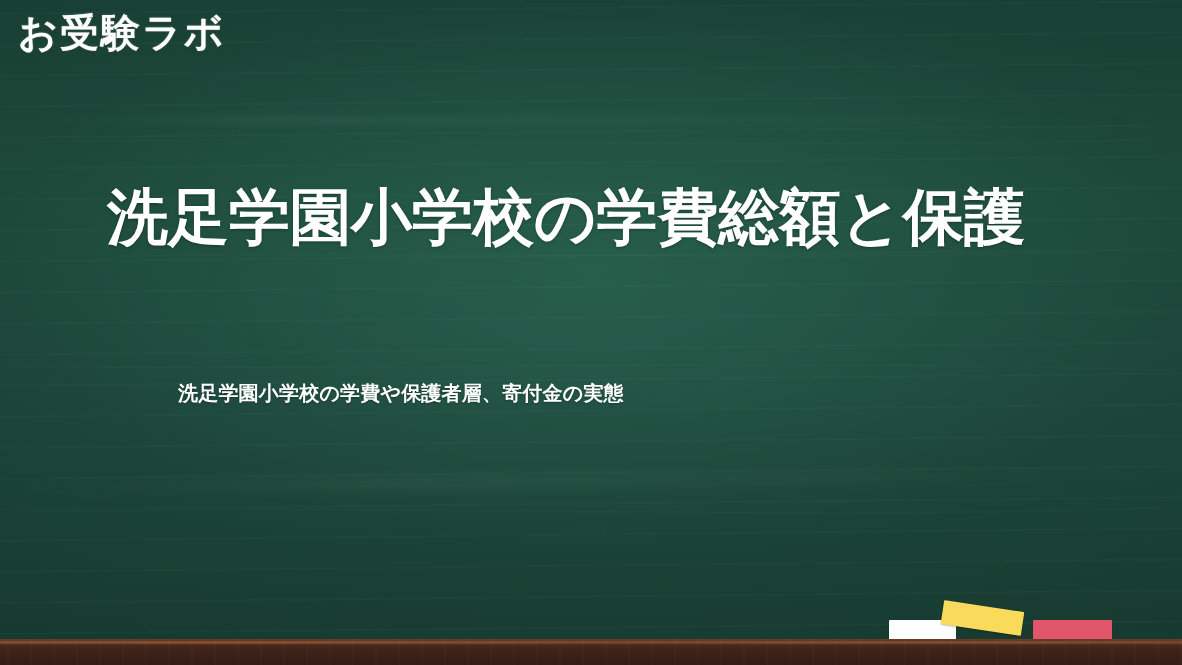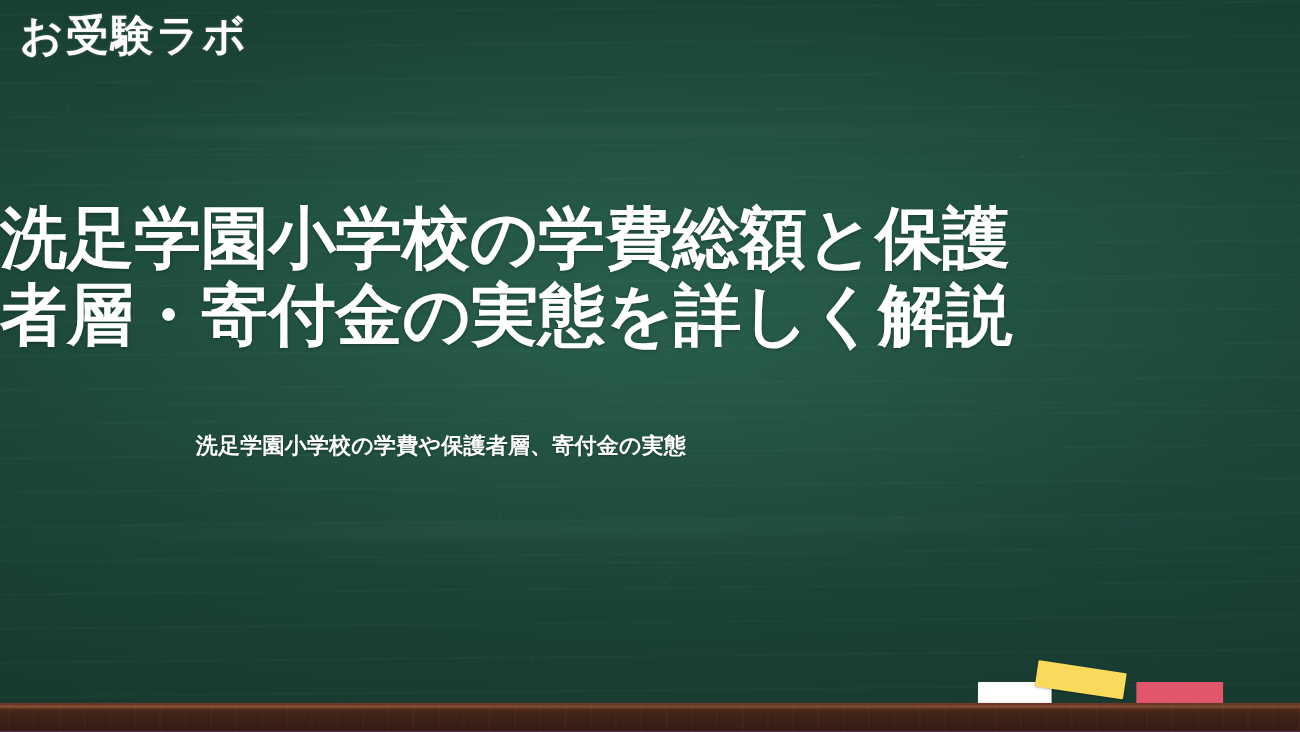--- a/index.html
+++ b/index.html
@@ -9,21 +9,21 @@
   }
   body {
     font-family: "Liberation Sans", "DejaVu Sans", sans-serif;
   }
 
   .thumbnail {
     position: relative;
     width: 1182px;
     height: 665px;
     overflow: hidden;
-    background: #d946ef;
+    background: #4c1d95;
   }
 
   
   .board {
     position: absolute;
     left: 0;
     top: 0;
     width: 1182px;
     height: 641px;
     background:
@@ -93,38 +93,38 @@
     white-space: nowrap;
     text-shadow: 0 0 2px rgba(255,255,255,0.35), 0 1px 2px rgba(0,0,0,0.25);
   }
 
   
   .title-block {
     position: absolute;
     left: 0;
     top: 182px;
     width: 1132px;
-    text-align: left;
+    text-align: center;
   }
   .title-line {
     font-family: "DejaVu Sans", "Liberation Sans", sans-serif;
     font-size: 61px;
     font-weight: 700;
     color: #ffffff;
     line-height: 70px;
     letter-spacing: 0px;
     white-space: nowrap;
     text-shadow: 0 1px 3px rgba(0,0,0,0.30);
   }
 
   
   .subtitle-block {
     position: absolute;
     left: 178px;
-    top: 392px;
+    top: 380px;
     width: 860px;
     text-align: left;
   }
   .subtitle-line {
     font-family: "DejaVu Sans", "Liberation Sans", sans-serif;
     font-size: 20px;
     font-weight: 700;
     color: #ffffff;
     line-height: 27px;
     letter-spacing: 0.2px;
@@ -251,21 +251,20 @@
         <path d="M30 512 C 420 504, 780 520, 1160 508"></path>
         <path d="M120 256 C 430 250, 760 262, 1090 252"></path>
       </g>
     </svg>
   </div>
 
   <div class="logo">お受験ラボ</div>
 
   <div class="title-block">
     <div class="title-line">洗足学園小学校の学費総額と保護</div>
-    <div class="title-line">者層・寄付金の実態を詳しく解説</div>
   </div>
 
   <div class="subtitle-block">
     <div class="subtitle-line">洗足学園小学校の学費や保護者層、寄付金の実態</div>
   </div>
 
   <div class="chalk chalk-white"></div>
   <div class="chalk chalk-yellow"></div>
   <div class="chalk chalk-red"></div>
 

